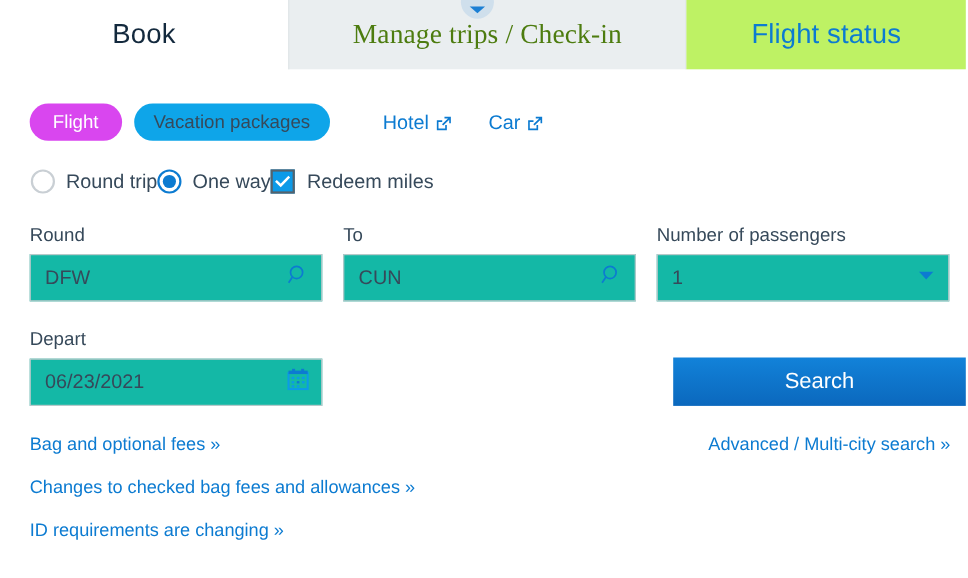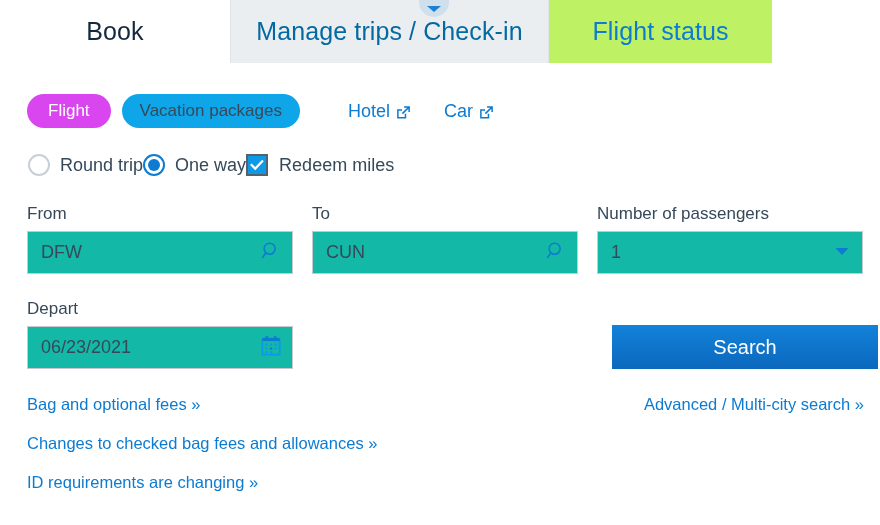--- a/index.html
+++ b/index.html
@@ -13,44 +13,45 @@
     font-family: "Liberation Sans", sans-serif;
     color: #36495a;
     overflow: hidden;
     position: relative;
   }
 
   
   .tabbar {
     display: flex;
     height: 63px;
-    width: 772px;
+    width: 878px;
     background: #ffffff;
     position: relative;
   }
   .tab {
     display: flex;
     align-items: center;
     justify-content: center;
     height: 63px;
     box-sizing: border-box;
     font-size: 25px;
     letter-spacing: 0.1px;
   }
   .tab-book {
     width: 262px;
     background: #ffffff;
     color: #13293d;
   }
   .tab-manage {
     width: 363px;
     background: #eaeef0;
-    color: #0369a1;
+    color: #4d7c0f;
     border-left: 1px solid #dfe4e7;
     border-right: 1px solid #dfe4e7;
+    font-family: Liberation Serif, serif;
   }
   .tab-status {
     width: 254px;
     background: #bef264;
     color: #0c7bd1;
   }
   .help-bubble {
     position: absolute;
     left: 419px;
     top: -13px;
@@ -317,21 +318,21 @@
           <path d="M2.6,8.1 L6.2,11.6 L13.2,4.3" stroke="#ffffff" stroke-width="2.2" fill="none" stroke-linecap="square"></path>
         </svg>
       </span>
       <span>Redeem miles</span>
     </div>
   </div>
 
   <div class="row-fields">
 
     <div class="fld-from">
-      <div class="field-label">From</div>
+      <div class="field-label">Round</div>
       <div class="field-box">
         <span class="field-value">DFW</span>
         <span>
           <svg width="22" height="22" viewBox="0 0 24 24">
             <circle cx="10.5" cy="9.5" r="6" stroke="#0c7bd1" stroke-width="1.7" fill="none"></circle>
             <line x1="6.2" y1="14.2" x2="2.6" y2="19.6" stroke="#0c7bd1" stroke-width="1.7"></line>
           </svg>
         </span>
       </div>
     </div>

